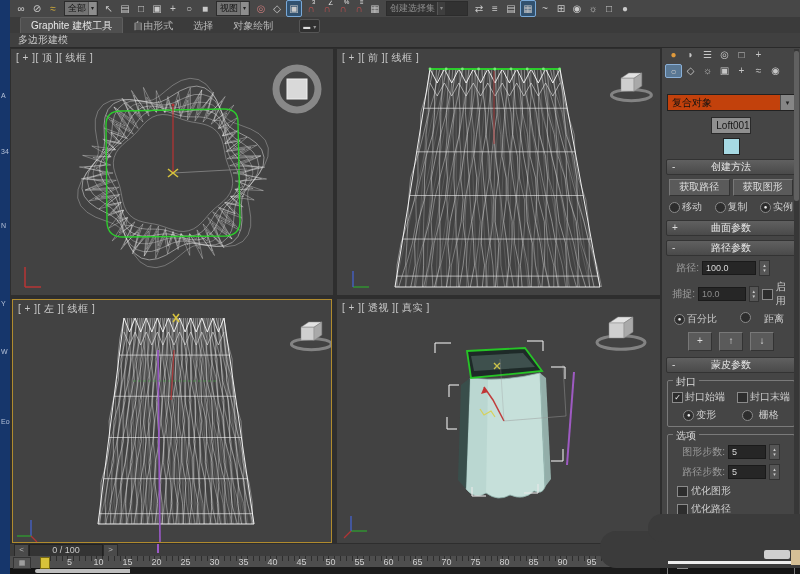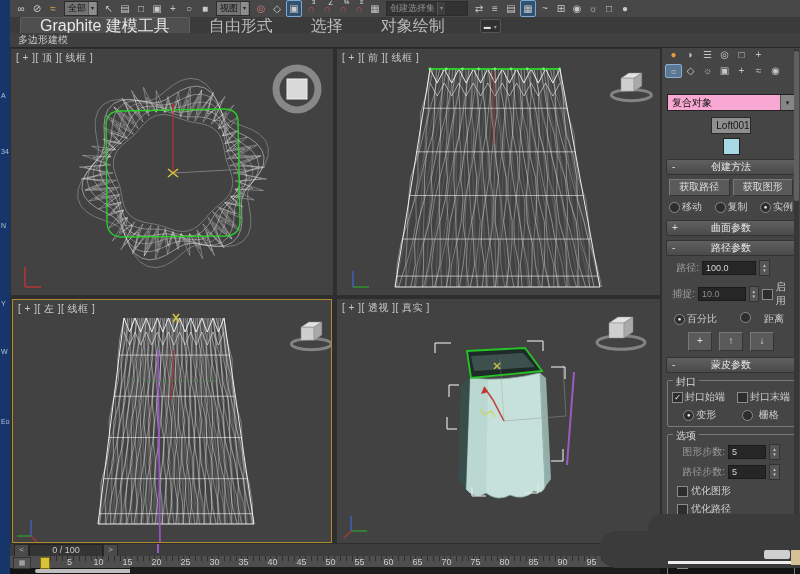--- a/index.html
+++ b/index.html
@@ -21,42 +21,42 @@
   .tb .lbl{font-size:9px;padding:0 2px;}
   .tb .car{font-size:6px;padding:0 2px;color:#bbb;}
   .tb.dropdown{background:#747474;color:#141414;border:1px solid #2c2c2c;height:13px;margin:0 3px;}
   .tb.dropdown .car{background:#8d8d8d;border-left:1px solid #565656;height:13px;line-height:13px;color:#222;}
   .tb.dropdown.dark{background:#323232;color:#8f8f8f;min-width:78px;}
   .tb.dropdown.dark .car{background:#3e3e3e;color:#888;}
   .tb.active{background:#31516f;border:1px solid #79a9d8;border-radius:2px;}
 
   
   .rtabs{position:absolute;left:10px;top:17px;right:0;height:16px;background:#3b3b3b;display:flex;align-items:flex-end;padding-left:10px;z-index:4;}
-  .rtab{height:15px;line-height:15px;padding:0 19px;color:#b9b9b9;font-size:16px;margin-top:32px;}
+  .rtab{height:15px;line-height:15px;padding:0 10px;color:#b9b9b9;font-size:10px;margin-top:32px;}
   .rtab.active{background:#4f4f4f;border:1px solid #5e5e5e;border-bottom:none;color:#e8e8e8;border-radius:2px 2px 0 0;}
   .rtoggle{display:flex;align-items:center;margin-left:16px;height:12px;background:#303030;border:1px solid #555;border-radius:2px;padding:0 3px;color:#ddd;}
   .rtoggle .g{font-size:7px}.rtoggle .c{font-size:6px;margin-left:3px;color:#999}
   .rstrip{position:absolute;left:10px;top:33px;right:0;height:14px;background:#404040;border-bottom:1px solid #2a2a2a;line-height:14px;padding-left:8px;color:#c8c8c8;z-index:4;}
 
   
   .vparea{position:absolute;left:10px;top:47px;width:652px;height:497px;background:#2e2e2e;}
   .vp{position:absolute;background:#424242;overflow:hidden;}
   .vp svg{position:absolute;left:0;top:0;}
   .vp-top{left:1px;top:2px;width:322px;height:246px;}
   .vp-front{left:327px;top:2px;width:323px;height:246px;}
   .vp-left{left:2px;top:252px;width:320px;height:244px;border:1px solid #b08b2e;box-sizing:border-box;}
   .vp-persp{left:327px;top:252px;width:323px;height:244px;}
   .vplab{position:absolute;top:2px;left:5px;color:#c9c9c9;font-size:10px;letter-spacing:.5px;z-index:2;}
 
   
   .cmd{position:absolute;left:662px;top:47px;width:138px;height:497px;background:#454545;z-index:3;}
   .cprow{display:flex;align-items:center;height:16px;padding-left:3px;}
   .cpt,.cpc{width:17px;height:14px;line-height:14px;text-align:center;font-size:10px;color:#c6c6c6;}
   .cpc.active{background:#5a7894;border:1px solid #8ab0d8;border-radius:2px;box-sizing:border-box;}
-  .pdrop{display:flex;margin:15px 5px 4px;height:15px;background:#f9a8d4;border:1px solid #222;align-items:center;}
+  .pdrop{display:flex;margin:15px 5px 4px;height:15px;background:#c2410c;border:1px solid #222;align-items:center;}
   .pdrop .pl{flex:1;padding-left:4px;color:#111;}
   .pdrop .pc{width:13px;text-align:center;background:#868686;border-left:1px solid #4e4e4e;height:100%;line-height:15px;color:#222;font-size:7px;}
   .namerow{display:flex;align-items:center;gap:4px;margin:6px 6px 4px;flex-direction:column;}
   .nfld{flex:1;height:15px;line-height:15px;background:#8f8f8f;border:1px solid #2a2a2a;color:#161616;padding-left:4px;}
   .swatch{width:15px;height:15px;background:#a6d9e3;border:1px solid #222;}
   .roll{background:linear-gradient(#606060,#4a4a4a);border:1px solid #333;border-radius:2px;margin:4px 4px 2px;height:14px;line-height:14px;text-align:center;color:#e8e8e8;position:relative;}
   .roll .col{position:absolute;left:5px;top:0;width:10px;text-align:left;color:#ddd;}
   .prow{display:flex;align-items:center;gap:3px;padding:2px 7px;}
   .prow.center{justify-content:center}
   .lab{color:#cfcfcf}

